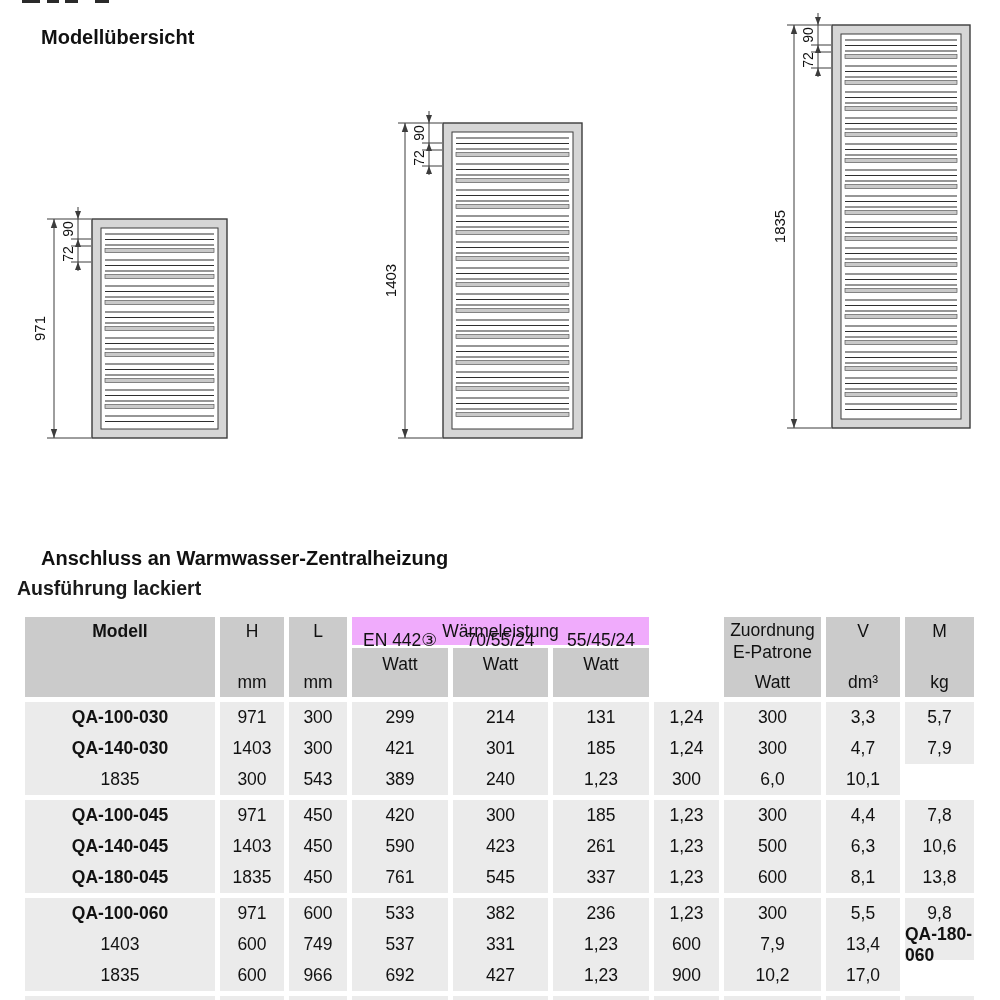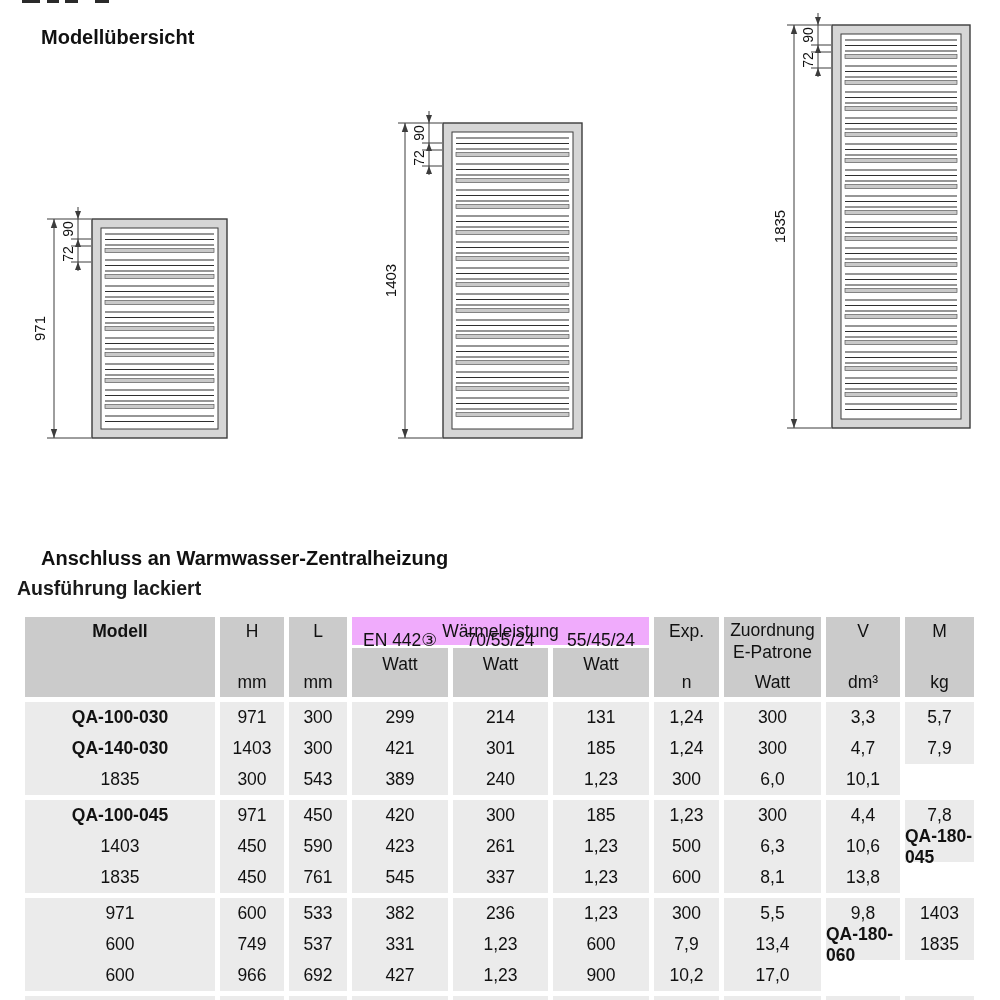--- a/index.html
+++ b/index.html
@@ -294,24 +294,20 @@
         <div>Watt</div>
       </div>
       <div class="hsub c5">
         <div>70/55/24</div>
         <div>Watt</div>
       </div>
       <div class="hsub c6">
         <div>55/45/24</div>
         <div>Watt</div>
       </div>
-      <div class="hcell" style="grid-column:7">
-        <div>Exp.</div>
-        <div>n</div>
-      </div>
       <div class="hcell" style="grid-column:8">
         <div class="htop2">
           <span>Zuordnung</span><br>
           <span>E-Patrone</span>
         </div>
         <div>Watt</div>
       </div>
       <div class="hcell" style="grid-column:9">
         <div>V</div>
         <div>dm³</div>
@@ -357,20 +353,21 @@
           <div class="cell model">QA-100-045</div>
           <div class="cell">971</div>
           <div class="cell">450</div>
           <div class="cell">420</div>
           <div class="cell">300</div>
           <div class="cell">185</div>
           <div class="cell">1,23</div>
           <div class="cell">300</div>
           <div class="cell">4,4</div>
           <div class="cell">7,8</div>
+          <div class="cell model">QA-140-045</div>
           <div class="cell">1403</div>
           <div class="cell">450</div>
           <div class="cell">590</div>
           <div class="cell">423</div>
           <div class="cell">261</div>
           <div class="cell">1,23</div>
           <div class="cell">500</div>
           <div class="cell">6,3</div>
           <div class="cell">10,6</div>
           <div class="cell model">QA-180-045</div>
@@ -378,20 +375,21 @@
           <div class="cell">450</div>
           <div class="cell">761</div>
           <div class="cell">545</div>
           <div class="cell">337</div>
           <div class="cell">1,23</div>
           <div class="cell">600</div>
           <div class="cell">8,1</div>
           <div class="cell">13,8</div>
         </div>
         <div class="tgroup">
+          <div class="cell model">QA-100-060</div>
           <div class="cell">971</div>
           <div class="cell">600</div>
           <div class="cell">533</div>
           <div class="cell">382</div>
           <div class="cell">236</div>
           <div class="cell">1,23</div>
           <div class="cell">300</div>
           <div class="cell">5,5</div>
           <div class="cell">9,8</div>
           <div class="cell">1403</div>

